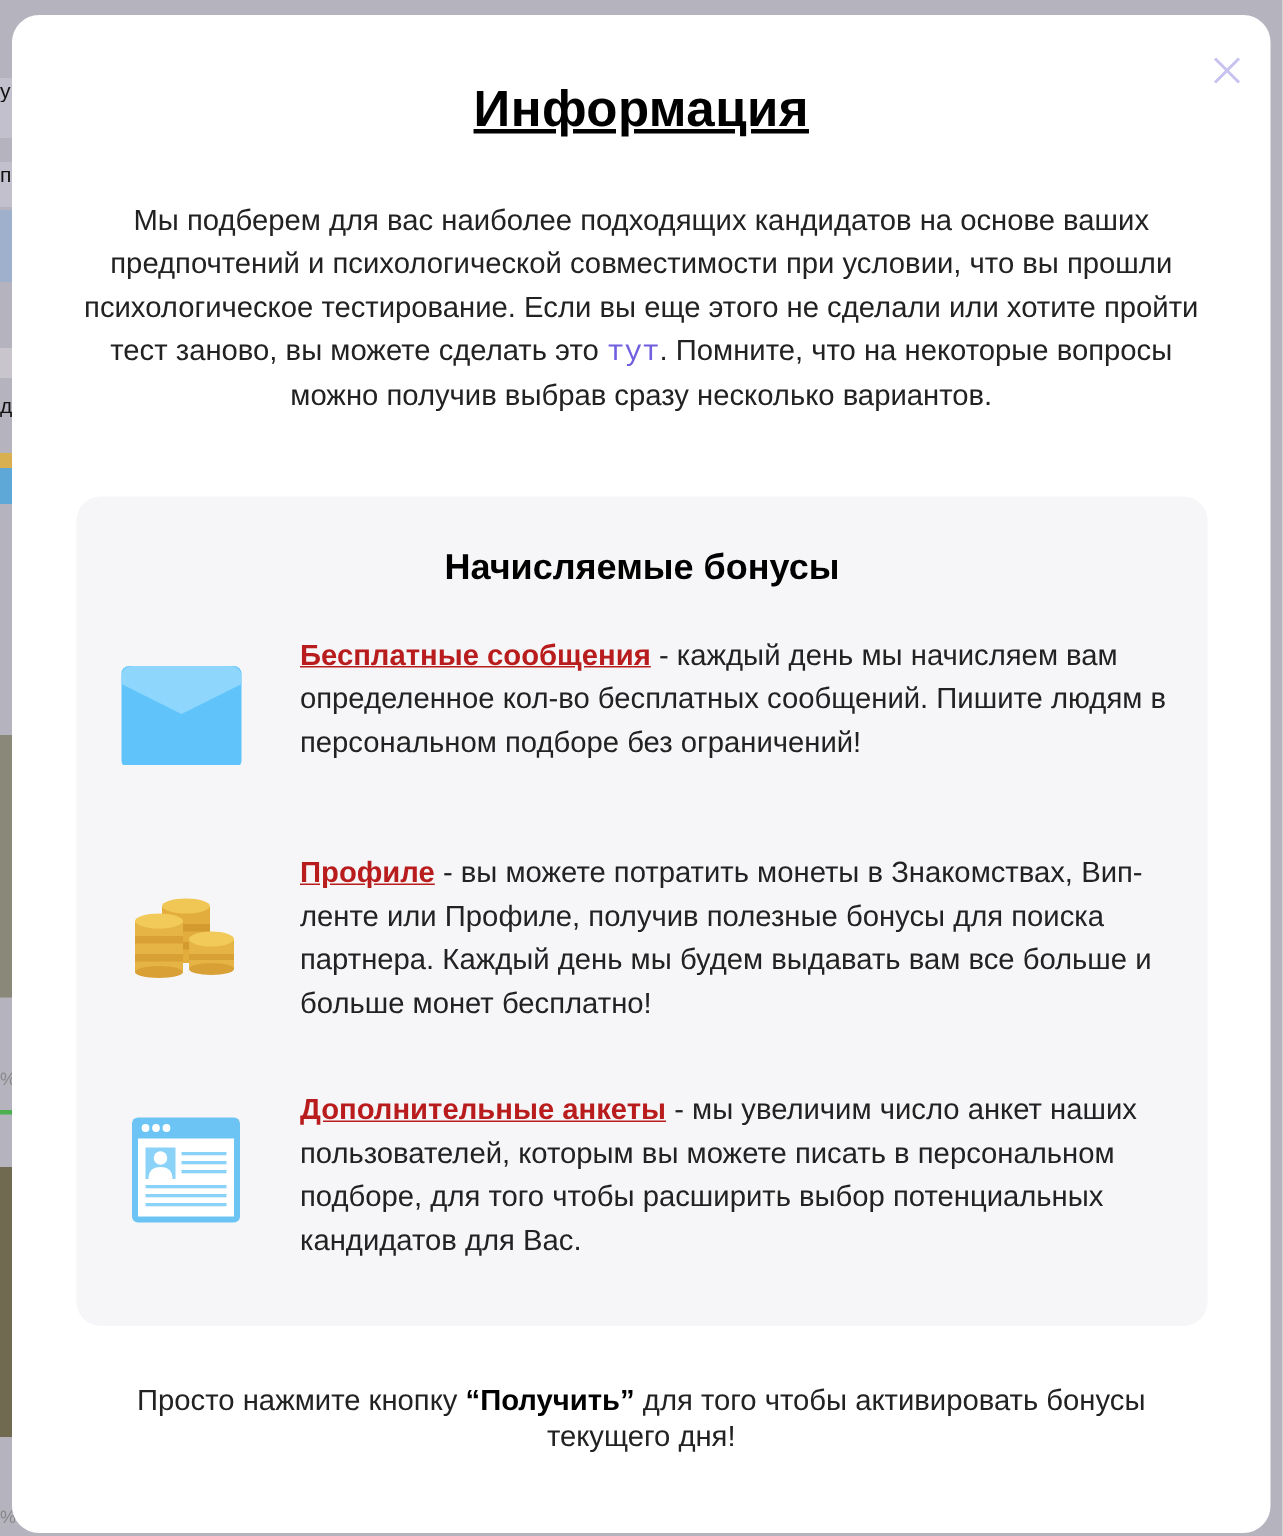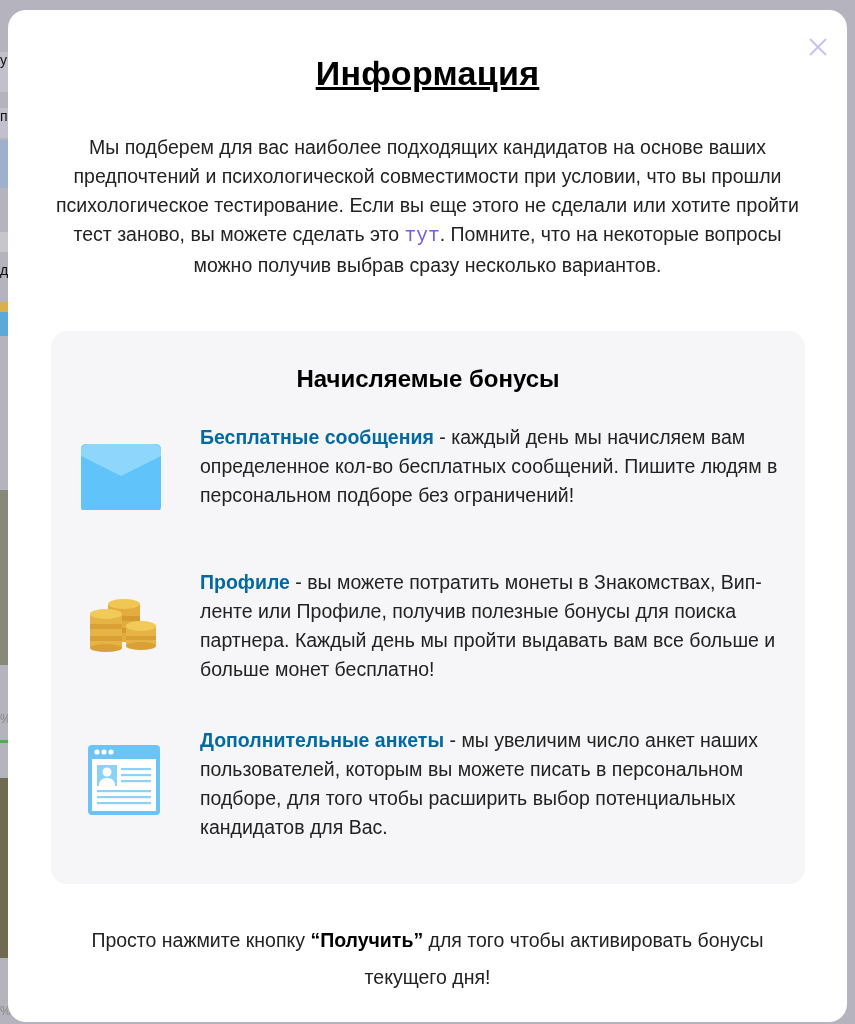--- a/index.html
+++ b/index.html
@@ -108,30 +108,31 @@
     }
     .bonus-text {
       position: absolute;
       left: 149px;
       width: 590px;
       font-size: 19.5px;
       line-height: 29px;
       color: #222;
     }
     .bonus-text b {
-      color: #0369a1;
+      color: #b91c1c;
+      text-decoration: underline;
     }
     .footer-note {
       position: absolute;
       left: 40px;
       right: 40px;
       top: 912px;
       text-align: center;
       font-size: 19.5px;
-      line-height: 37px;
+      line-height: 24px;
       color: #222;
     }
     .footer-note b { color: #000; }
   </style>
 </head>
 <body>
 
 <div class="bg-page">
   <div class="bg-strip" style="top:52px;height:40px;background:#c2c0cc;"></div>
   <div class="bg-text" style="top:52px;">у</div>
@@ -193,21 +194,21 @@
           <ellipse cx="20" cy="18" rx="16" ry="5" fill="#f2ca5a"></ellipse>
           <ellipse cx="20" cy="52" rx="16" ry="4" fill="#d8a035"></ellipse>
 
           <rect x="40" y="30" width="30" height="20" fill="#e6b444"></rect>
           <rect x="40" y="40" width="30" height="4" fill="#d8a035"></rect>
           <ellipse cx="55" cy="30" rx="15" ry="5" fill="#f2ca5a"></ellipse>
           <ellipse cx="55" cy="50" rx="15" ry="4" fill="#d8a035"></ellipse>
         </svg>
       </div>
       <div class="bonus-text">
-        <b>Профиле</b><span> - вы можете потратить монеты в Знакомствах, Вип-ленте или Профиле, получив полезные бонусы для поиска партнера. Каждый день мы пройти выдавать вам все больше и больше монет бесплатно!</span>
+        <b>Профиле</b><span> - вы можете потратить монеты в Знакомствах, Вип-ленте или Профиле, получив полезные бонусы для поиска партнера. Каждый день мы будем выдавать вам все больше и больше монет бесплатно!</span>
       </div>
     </div>
 
     <div class="bonus-item" style="top:395px;">
       <div class="bonus-icon" style="top:18px;left:36px;">
         <svg width="74" height="72" viewBox="0 0 74 72">
           <rect x="1" y="1" width="72" height="70" rx="4" fill="#6cc4f4"></rect>
           <rect x="5" y="15" width="64" height="52" fill="#ffffff"></rect>
           <circle cx="10" cy="8" r="2.6" fill="#ffffff"></circle>
           <circle cx="17" cy="8" r="2.6" fill="#ffffff"></circle>

